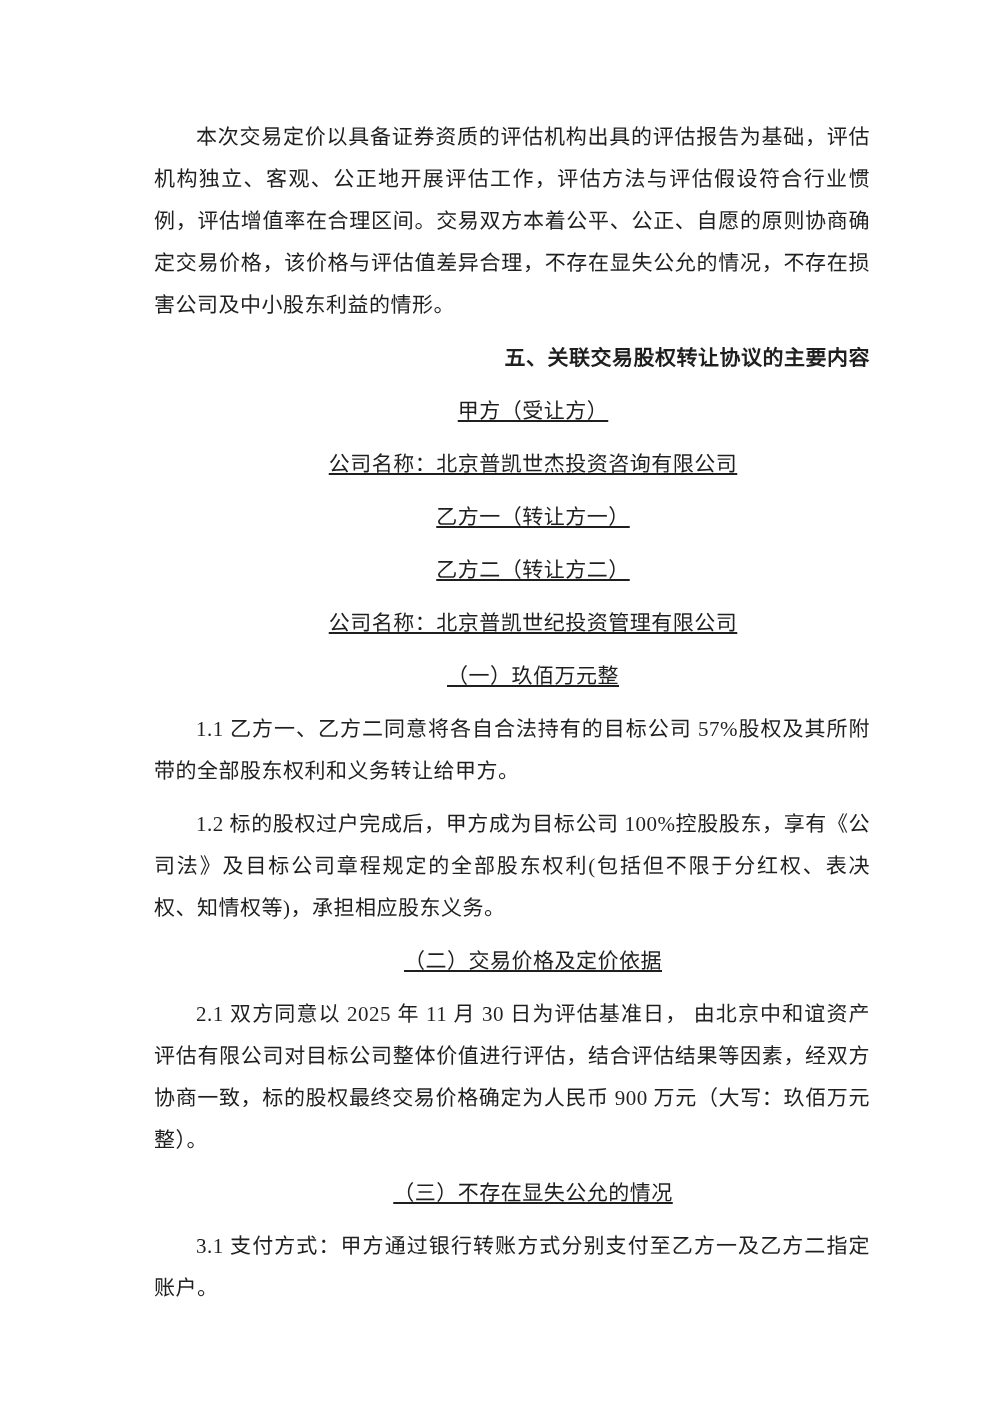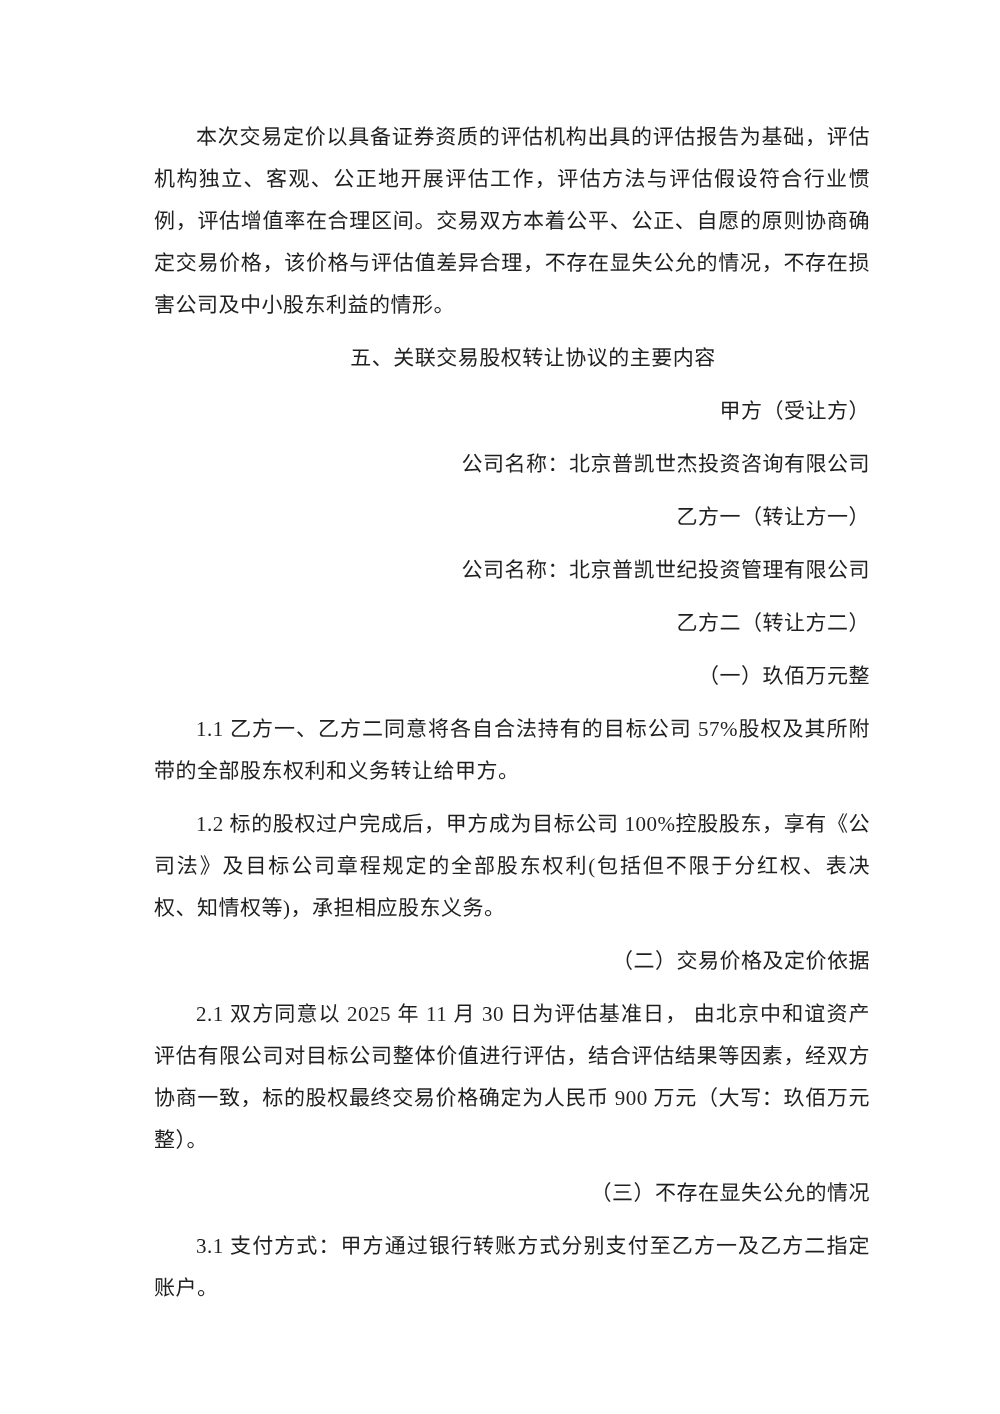--- a/index.html
+++ b/index.html
@@ -25,38 +25,39 @@
   .page p {
     margin: 0 0 11px 8px;
     font-size: 21px;
     line-height: 42px;
     text-indent: 2em;
     text-align: justify;
     letter-spacing: 0.5px;
     word-break: break-all;
   }
   .page p.heading {
-    font-weight: normal;
-    text-align: center;
+    font-weight: bold;
+    text-align: right;
   }
   .page p.single {
-    text-align: right;
+    text-align: center;
+    text-decoration: underline;
   }
 </style>
 </head>
 <body>
 
 <div class="page">
   <p>本次交易定价以具备证券资质的评估机构出具的评估报告为基础，评估机构独立、客观、公正地开展评估工作，评估方法与评估假设符合行业惯例，评估增值率在合理区间。交易双方本着公平、公正、自愿的原则协商确定交易价格，该价格与评估值差异合理，不存在显失公允的情况，不存在损害公司及中小股东利益的情形。</p>
   <p class="heading">五、关联交易股权转让协议的主要内容</p>
   <p class="single">甲方（受让方）</p>
   <p class="single">公司名称：北京普凯世杰投资咨询有限公司</p>
   <p class="single">乙方一（转让方一）</p>
+  <p class="single">乙方二（转让方二）</p>
   <p class="single">公司名称：北京普凯世纪投资管理有限公司</p>
-  <p class="single">乙方二（转让方二）</p>
   <p class="single">（一）玖佰万元整</p>
   <p>1.1 乙方一、乙方二同意将各自合法持有的目标公司 57%股权及其所附带的全部股东权利和义务转让给甲方。</p>
   <p>1.2 标的股权过户完成后，甲方成为目标公司 100%控股股东，享有《公司法》及目标公司章程规定的全部股东权利(包括但不限于分红权、表决权、知情权等)，承担相应股东义务。</p>
   <p class="single">（二）交易价格及定价依据</p>
   <p>2.1 双方同意以 2025 年 11 月 30 日为评估基准日， 由北京中和谊资产评估有限公司对目标公司整体价值进行评估，结合评估结果等因素，经双方协商一致，标的股权最终交易价格确定为人民币 900 万元（大写：玖佰万元整）。</p>
   <p class="single">（三）不存在显失公允的情况</p>
   <p>3.1 支付方式：甲方通过银行转账方式分别支付至乙方一及乙方二指定账户。</p>
 </div>
 
 </body></html>

